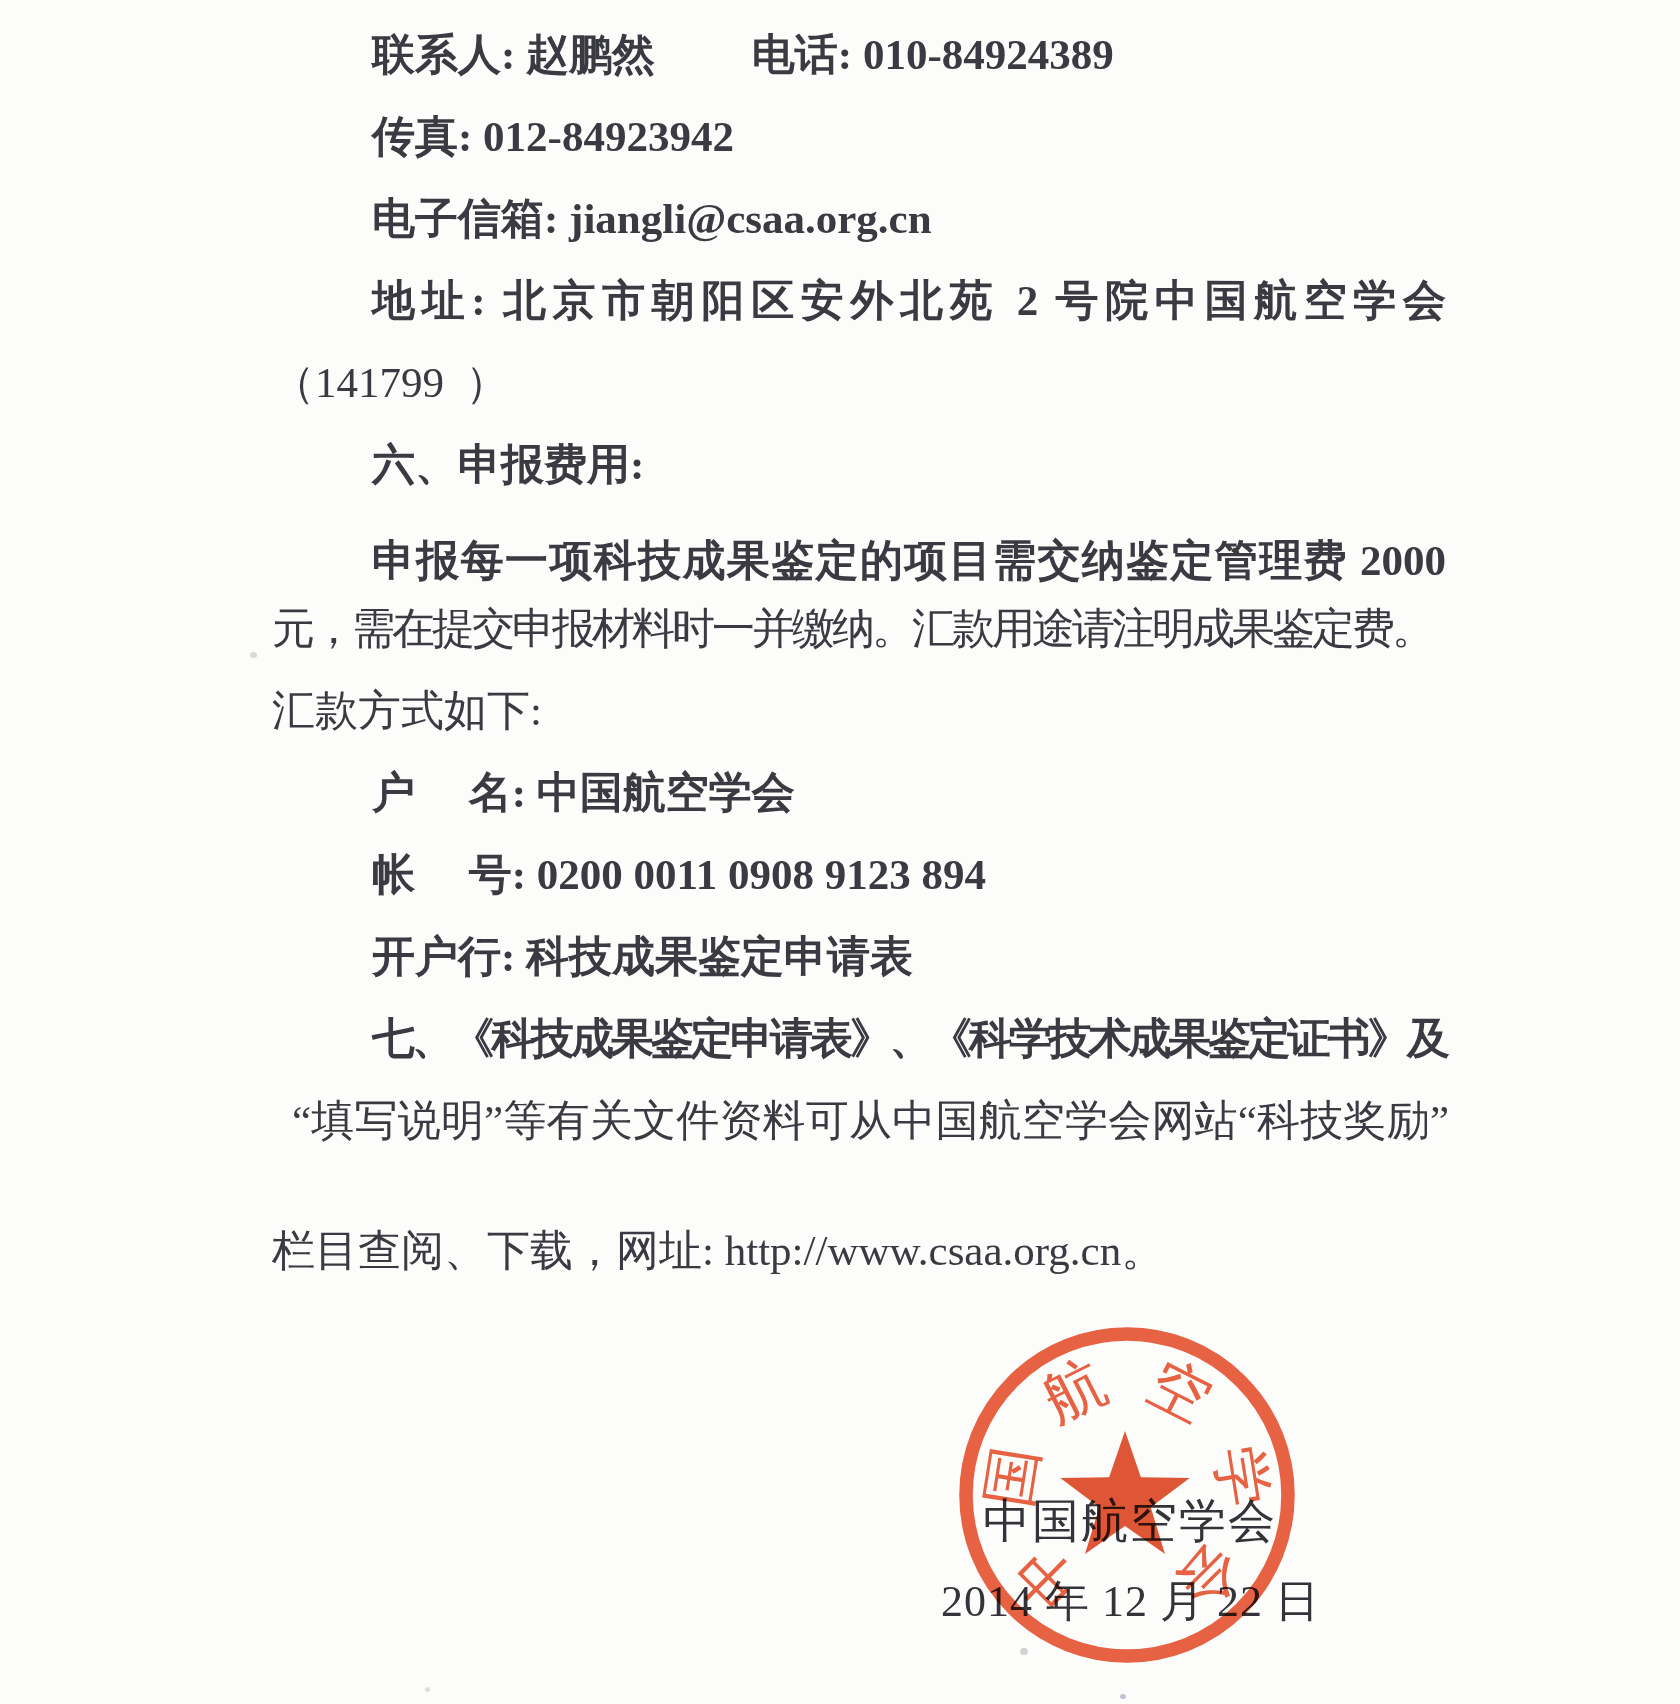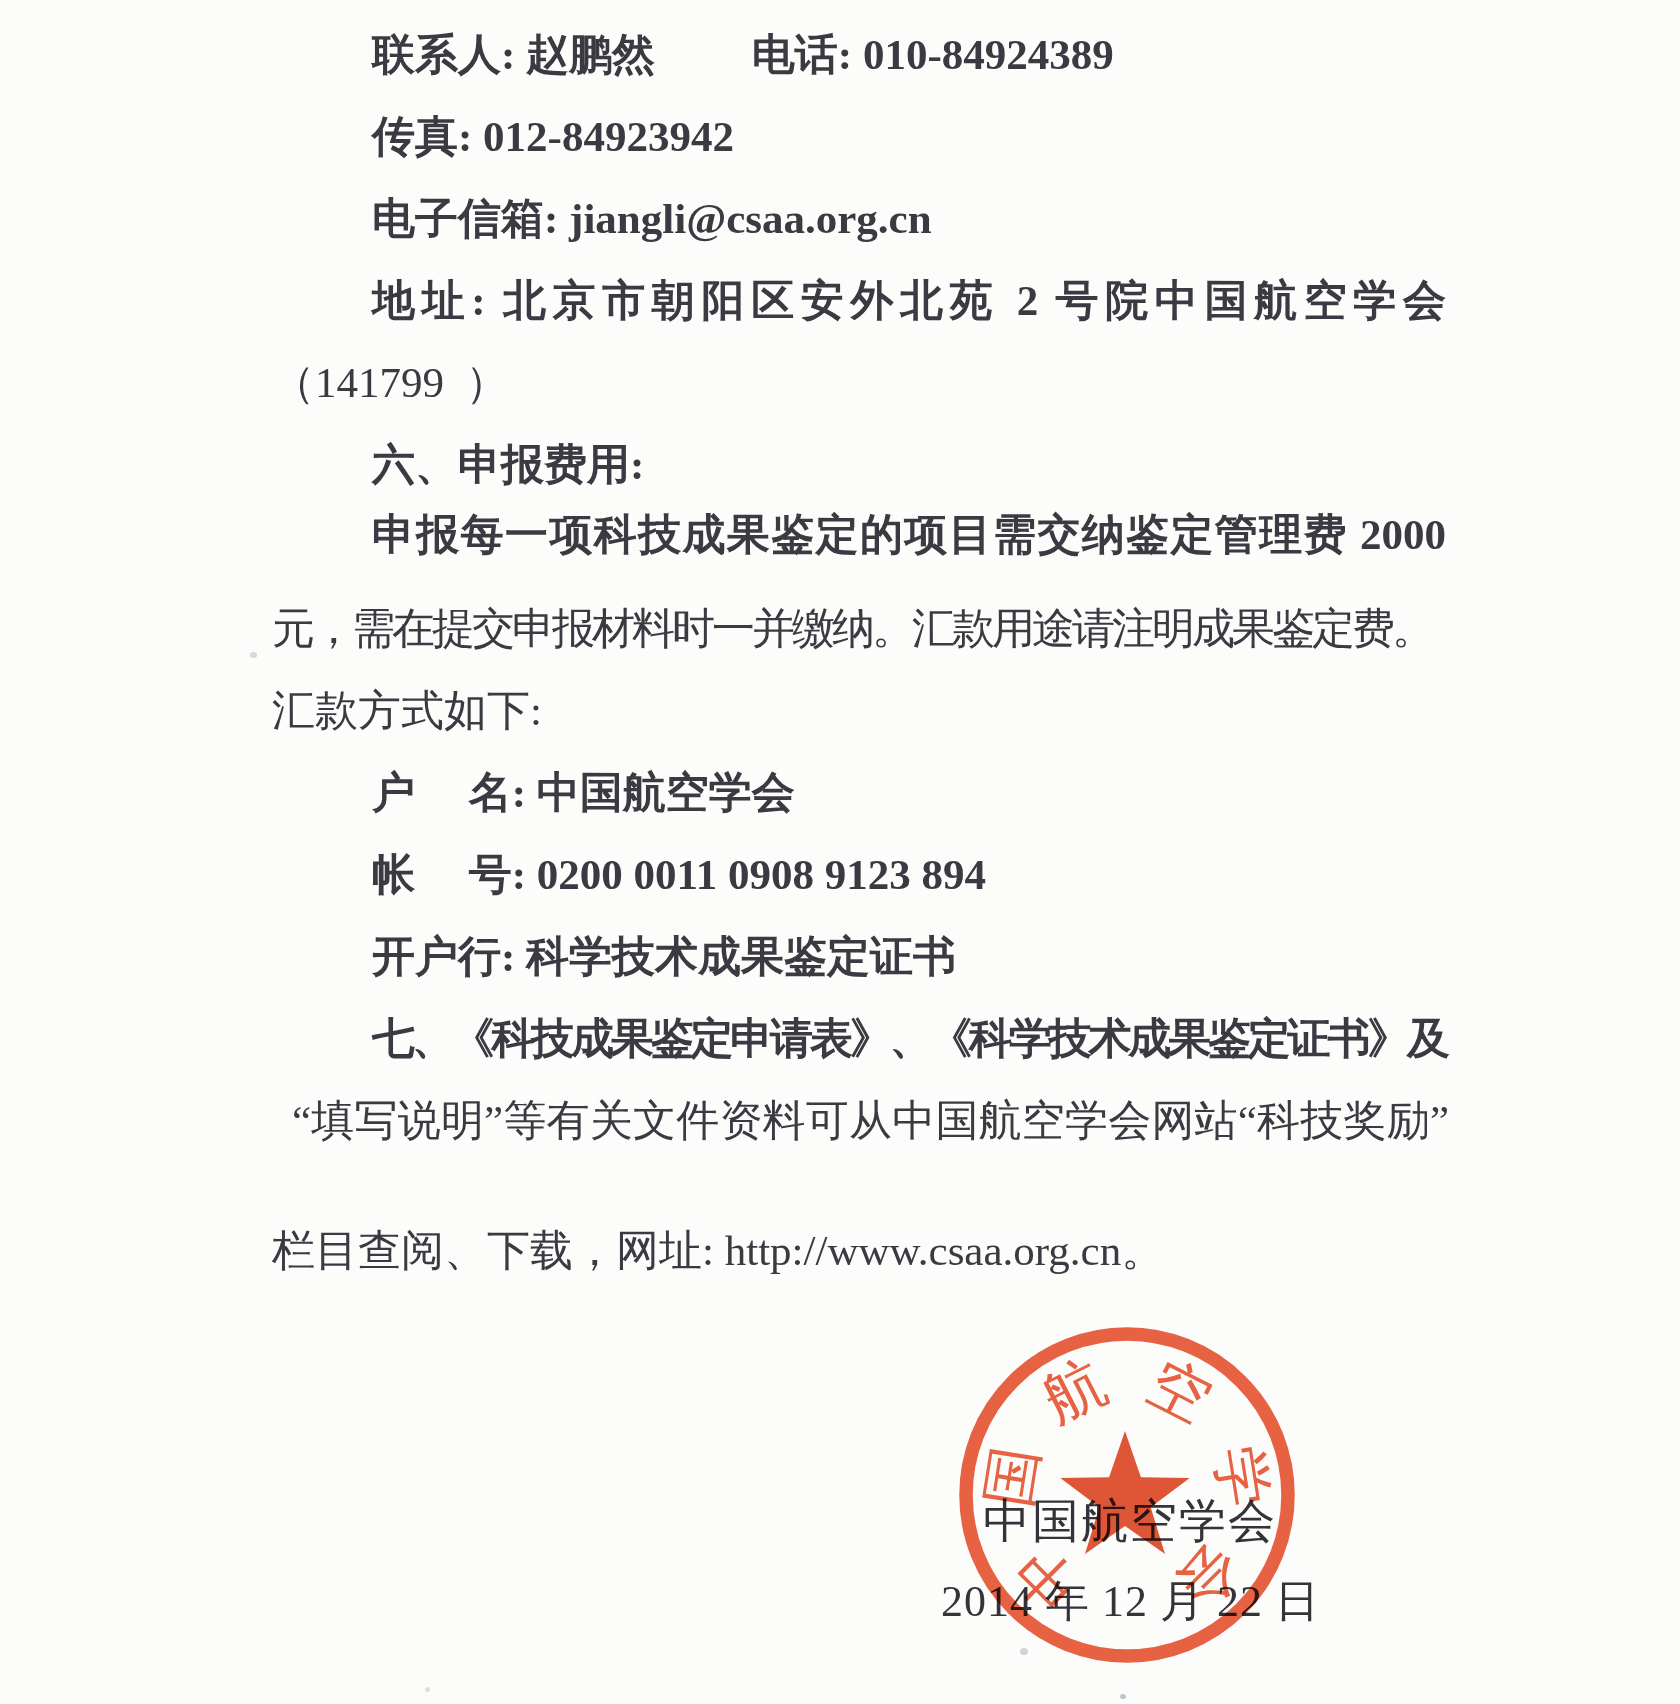--- a/index.html
+++ b/index.html
@@ -54,26 +54,26 @@
 <body>
 
 <div class="page">
 
   <div class="doc-line ind pre" style="top:24px">联系人: 赵鹏然　　 电话: 010-84924389</div>
   <div class="doc-line ind" style="top:106px">传真: 012-84923942</div>
   <div class="doc-line ind" style="top:188px">电子信箱: jiangli@csaa.org.cn</div>
   <div class="doc-line ind just" style="top:270px">地址: 北京市朝阳区安外北苑 2 号院中国航空学会</div>
   <div class="doc-line pre" style="top:352px">（141799  ）</div>
   <div class="doc-line ind" style="top:434px">六、申报费用:</div>
-  <div class="doc-line ind just" style="top:504px">申报每一项科技成果鉴定的项目需交纳鉴定管理费 2000</div>
+  <div class="doc-line ind just" style="top:530px">申报每一项科技成果鉴定的项目需交纳鉴定管理费 2000</div>
   <div class="doc-line ls-n3" style="top:598px">元，需在提交申报材料时一并缴纳。汇款用途请注明成果鉴定费。</div>
   <div class="doc-line" style="top:680px">汇款方式如下:</div>
   <div class="doc-line ind pre" style="top:762px">户　 名: 中国航空学会</div>
   <div class="doc-line ind pre" style="top:844px">帐　 号: 0200 0011 0908 9123 894</div>
-  <div class="doc-line ind" style="top:926px">开户行: 科学技术成果鉴定证书</div>
+  <div class="doc-line ind" style="top:926px">开户行: 科技成果鉴定申请表</div>
   <div class="doc-line ind just ls-n4" style="top:1008px">七、《科技成果鉴定申请表》、《科学技术成果鉴定证书》及</div>
   <div class="doc-line ind-sm just ls-n3" style="top:1090px">“填写说明”等有关文件资料可从中国航空学会网站“科技奖励”</div>
   <div class="doc-line" style="top:1220px">栏目查阅、下载，网址: http://www.csaa.org.cn。</div>
 
   <div class="sig-line" style="left:983px; top:1490px; font-size:47px;">中国航空学会</div>
   <div class="sig-line" style="left:941px; top:1572px; font-size:44px; letter-spacing:1px;">2014 年 12 月 22 日</div>
 
   <svg class="seal-svg" viewBox="0 0 360 360" aria-hidden="true">
     <circle cx="180" cy="178" r="161" fill="none" stroke="#e85a3a" stroke-width="13.5"></circle>
     <polygon fill="#e04e2c" points="178,114 193.9,160.2 242.7,161 203.7,190.3 218,237 178,209 138,237 152.3,190.3 113.3,161 162.1,160.2"></polygon>

